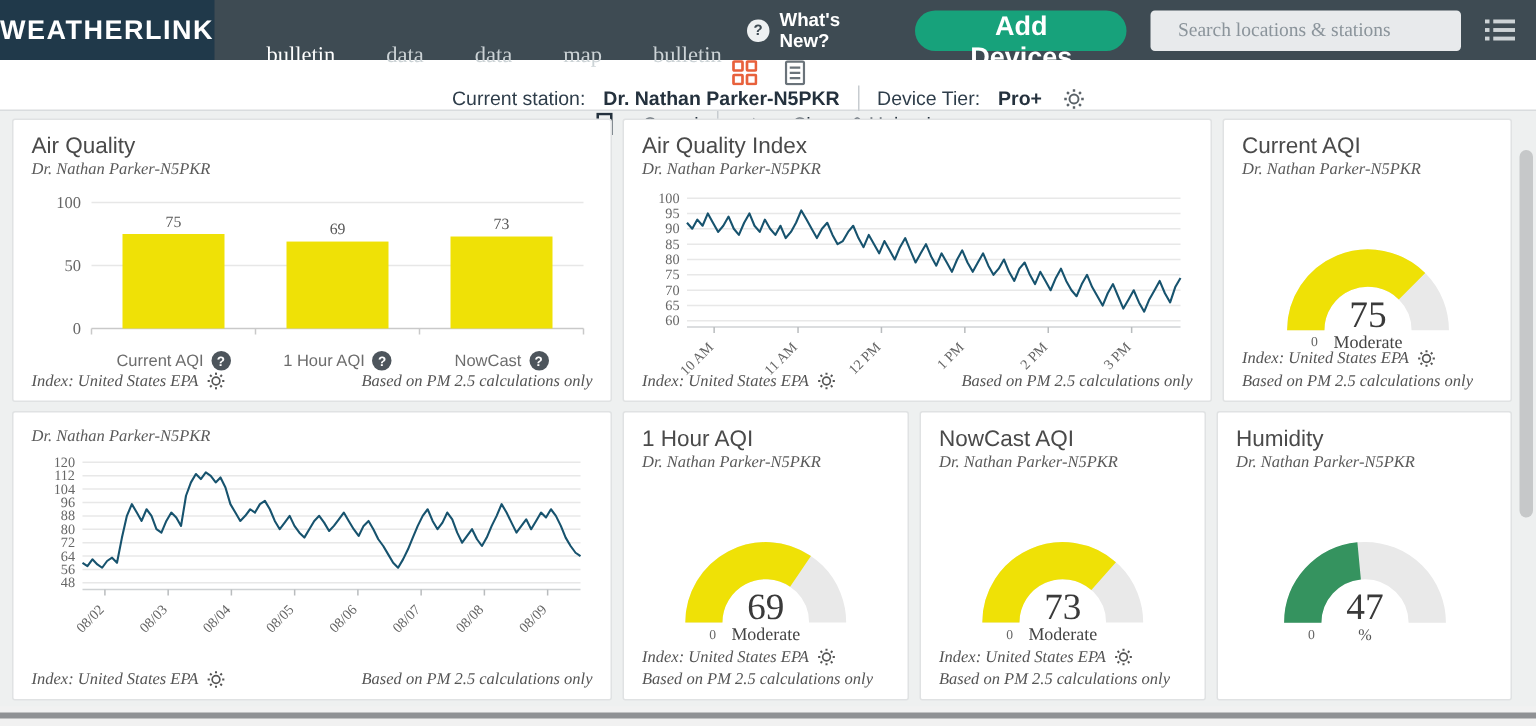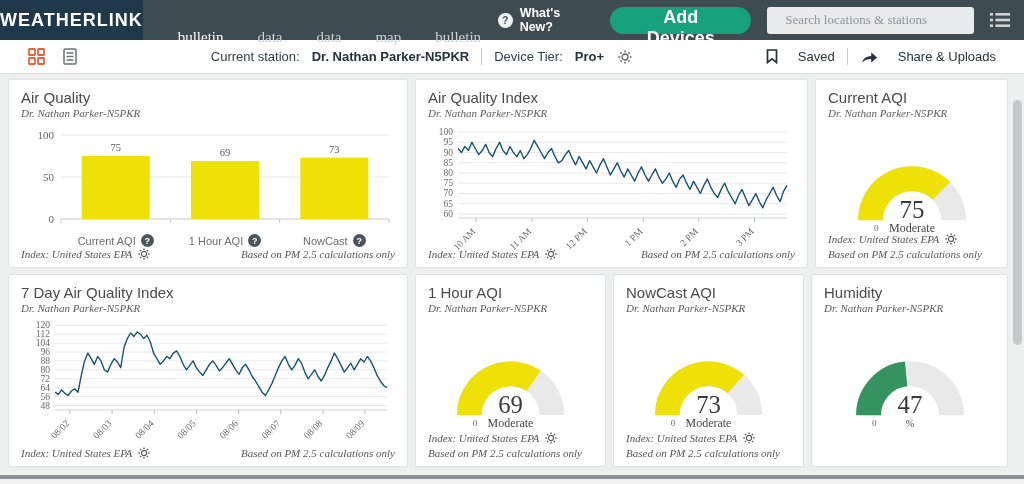--- a/index.html
+++ b/index.html
@@ -22,21 +22,21 @@
     font-size:10px; font-weight:bold; display:flex; align-items:center; justify-content:center; }
   .add-devices { background:#17a27b; color:#fff; border:none; border-radius:15px; height:27px;
     padding:0 18px; font-size:18px; font-weight:bold; font-family:inherit; cursor:pointer; }
   .search { width:212px; height:27px; background:#e8eaec; border:none; border-radius:3px;
     padding:0 18px; font-family:"Liberation Serif", serif; font-size:13px; color:#3a3a3a; }
   .search::placeholder { color:#8b949b; }
   .menu-icon { cursor:pointer; display:flex; align-items:center; }
 
   
   .subheader { height:34px; background:#fff; border-bottom:1px solid #d9dcde;
-    display:flex; align-items:center; padding:0 28px; color:#2e3d4a; font-size:13px; }
+    display:flex; align-items:center; padding:0 28px; color:#2e3d4a; font-size:13px;flex-direction:column; }
   .view-icons { display:flex; align-items:center; gap:18px; }
   .icon-btn { cursor:pointer; display:flex; align-items:center; }
   .sub-center { flex:1; display:flex; align-items:center; justify-content:center; gap:12px; }
   .sub-right { display:flex; align-items:center; gap:12px; }
   .vdiv { width:1px; height:17px; background:#c7ccd0; }
   .bold { font-weight:bold; color:#24313d; }
   .sub-item { display:flex; align-items:flex-end; gap:20px; cursor:pointer; font-weight:normal; color:#24313d; }
   .gear-wrap { display:flex; align-items:center; cursor:pointer; margin-left:2px; }
 
   
@@ -314,21 +314,20 @@
               </svg>
             </span>
           </span>
         <span>Based on PM 2.5 calculations only</span>
       </div>
     </section>
   </div>
 
   <div class="row">
     <section class="card r2 w-bar">
-      <div class="card-title">7 Day Air Quality Index</div>
       <div class="card-sub">Dr. Nathan Parker-N5PKR</div>
       <svg class="chart" viewBox="0 0 376 132" width="376" height="132">
           <line x1="34" y1="87.53846153846153" x2="366" y2="87.53846153846153" stroke="#e8e8e8"></line>
           <text x="29" y="90.53846153846153" text-anchor="end" fill="#666" font-size="9.5" font-family="'Liberation Serif', serif">48</text>
           <line x1="34" y1="78.61538461538461" x2="366" y2="78.61538461538461" stroke="#e8e8e8"></line>
           <text x="29" y="81.61538461538461" text-anchor="end" fill="#666" font-size="9.5" font-family="'Liberation Serif', serif">56</text>
           <line x1="34" y1="69.6923076923077" x2="366" y2="69.6923076923077" stroke="#e8e8e8"></line>
           <text x="29" y="72.6923076923077" text-anchor="end" fill="#666" font-size="9.5" font-family="'Liberation Serif', serif">64</text>
           <line x1="34" y1="60.76923076923077" x2="366" y2="60.76923076923077" stroke="#e8e8e8"></line>
           <text x="29" y="63.76923076923077" text-anchor="end" fill="#666" font-size="9.5" font-family="'Liberation Serif', serif">72</text>

